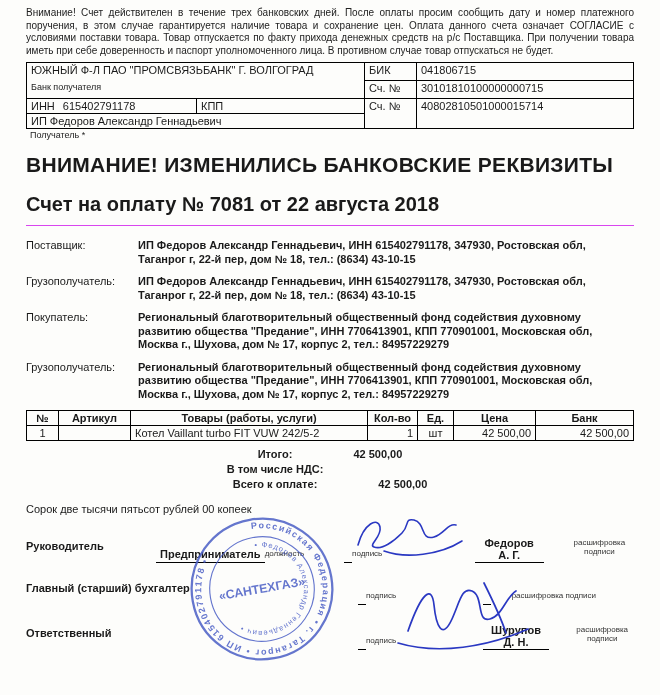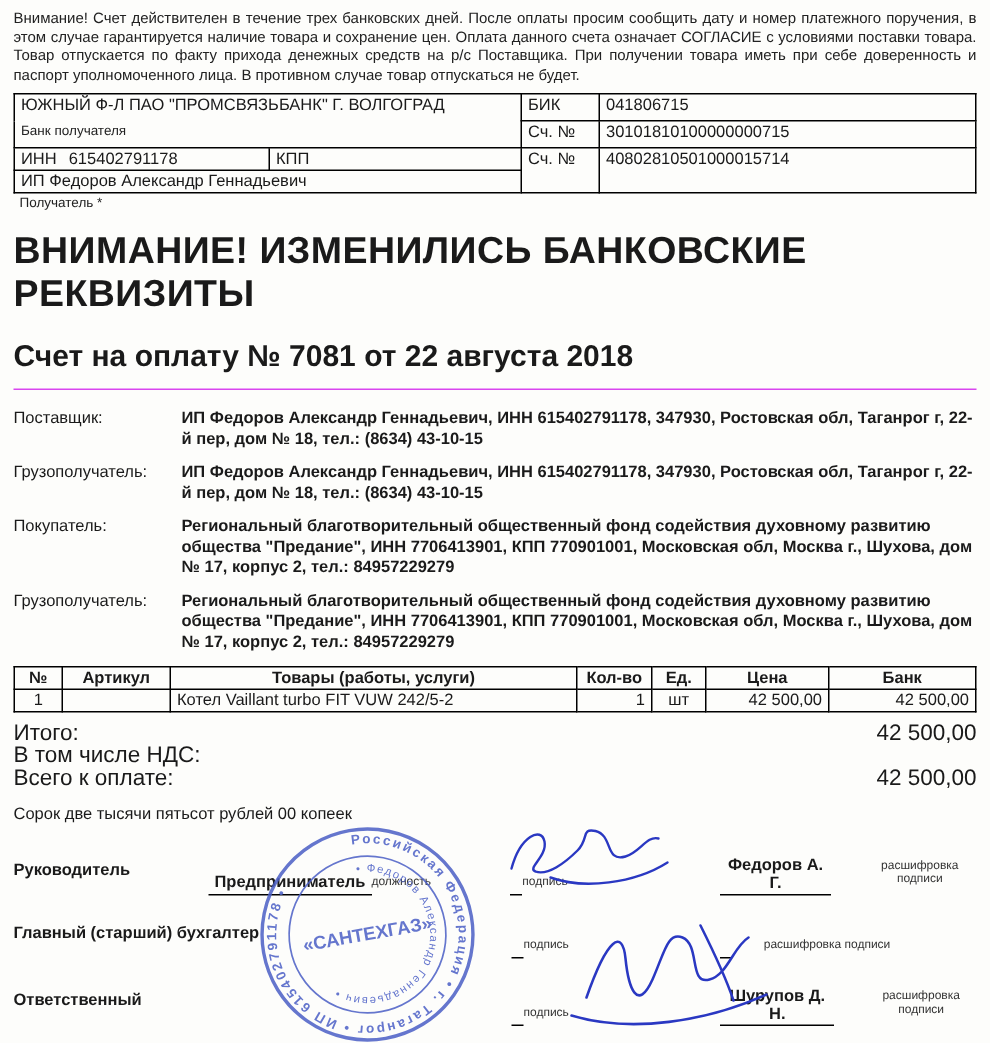--- a/index.html
+++ b/index.html
@@ -1,35 +1,35 @@
 <!DOCTYPE html>
 <html><head>
 <meta charset="utf-8">
 <style>
   * { box-sizing: border-box; margin: 0; padding: 0; }
   html, body { width: 660px; height: 695px; overflow: hidden; background: #fdfdfb; }
   body { font-family: "Liberation Sans", sans-serif; color: #1a1a1a; }
-  .doc { padding: 7px 9px; position: relative; }
+  .doc { padding: 7px 26px; position: relative; }
 
   
   .top-notice { font-size: 10px; line-height: 12.5px; text-align: justify; color: #222; }
 
   
   .bank-table { width: 100%; border-collapse: collapse; margin-top: 5px; font-size: 11px; }
   .bank-table td { border: 1px solid #000; padding: 1px 4px; vertical-align: top; }
   .cell-bankname { height: 36px; }
   .cell-bankname .bname { font-weight: normal; }
   .cell-bankname .bcap { font-size: 9px; color: #222; margin-top: 6px; }
   .lab { width: 52px; }
   .val {}
   .kv span.k { margin-right: 8px; }
   .recip-caption { font-size: 9px; color: #222; margin: 1px 0 0 4px; }
 
   
-  .warning-header { font-size: 25px; font-weight: bold; letter-spacing: 0.3px; margin-top: 13px; }
+  .warning-header { font-size: 21px; font-weight: bold; letter-spacing: 0.3px; margin-top: 13px; }
 
   
   .invoice-title { font-size: 20px; font-weight: bold; margin-top: 16px; padding-bottom: 9px; border-bottom: 1px solid #d946ef; }
 
   
   .parties { margin-top: 13px; }
   .party-row { display: flex; margin-bottom: 9px; font-size: 11px; line-height: 13.5px; }
   .party-label { width: 112px; flex: 0 0 112px; }
   .party-value { font-weight: bold; }
 
@@ -41,21 +41,21 @@
   .c-art { width: 72px; }
   .c-name { }
   .c-qty { width: 50px; text-align: right; }
   .c-unit { width: 36px; text-align: center; }
   .c-price { width: 82px; text-align: right; }
   .c-sum { width: 98px; text-align: right; }
   .items-table td.c-name { font-size: 11px; }
 
   
   .totals { margin-top: 6px; }
-  .total-line { display: flex; justify-content: space-between; font-weight: normal; font-size: 15px; line-height: 15px; }
+  .total-line { display: flex; justify-content: center; font-weight: bold; font-size: 11px; line-height: 15px; }
   .total-line .t-val { width: 110px; text-align: right; }
 
   
   .summary { margin-top: 10px; font-size: 11px; line-height: 15px; }
 
   
   .signatures { margin-top: 20px; position: relative; font-size: 11px; }
   .sig-row { display: flex; align-items: flex-end; column-gap: 12px; }
   .sig-row + .sig-row { margin-top: 19px; }
   .sig-role { width: 118px; flex: 0 0 118px; font-weight: bold; padding-bottom: 11px; }

